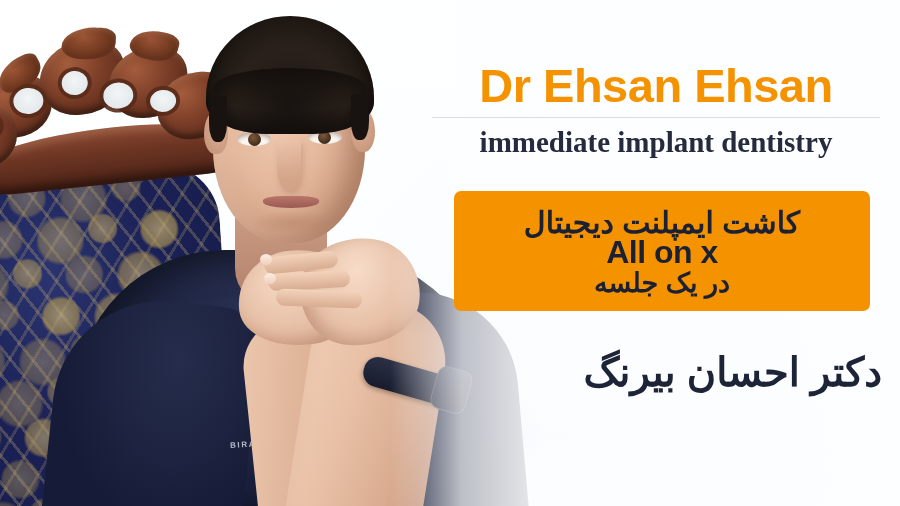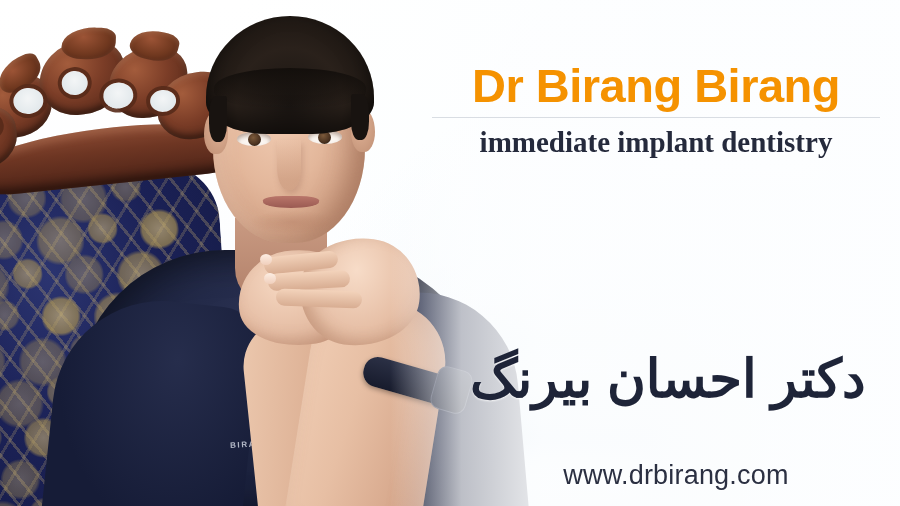--- a/index.html
+++ b/index.html
@@ -227,22 +227,22 @@
     color:#1B2133; font-size:32px; font-weight:bold; line-height:1.0;
     margin-top:-2px; letter-spacing:-0.5px;
   }
   .fa-line3 {
     color:#1B2133; font-size:27px; font-weight:bold; line-height:1.05;
     direction:rtl; margin-top:1px;
   }
 
   .fa-name {
     position:absolute; left:470px; top:352px; width:412px;
-    text-align:left; direction:rtl;
-    color:#1E2438; font-size:53px; font-weight:bold; line-height:1;
+    text-align:right; direction:rtl;
+    color:#1E2438; font-size:40px; font-weight:bold; line-height:1;
     text-shadow:0 1px 2px rgba(255,255,255,.8);
   }
   .website {
     position:absolute; left:470px; top:462px; width:412px;
     text-align:center; color:#2B3042;
     font-size:27px; line-height:1; letter-spacing:0.2px;
     text-shadow:0 1px 2px rgba(255,255,255,.85);
   }
 </style>
 </head>
@@ -363,21 +363,25 @@
         <div class="finger" style="left:30px; top:44px; width:82px; transform:rotate(-3deg);"></div>
         <div class="finger" style="left:38px; top:62px; width:86px; transform:rotate(2deg);"></div>
         <div class="nail" style="left:22px; top:26px;"></div>
         <div class="nail" style="left:26px; top:45px;"></div>
       </div>
     </div>
 
     <div class="wash"></div>
   </div>
 
-  <div class="title">Dr Birang Birang</div>
+  <div class="title">Dr Ehsan Ehsan</div>
   <div class="rule"></div>
   <div class="subtitle">immediate implant dentistry</div>
 
+  <div class="orange-box">
+    <div class="fa-line1">کاشت ایمپلنت دیجیتال</div>
+    <div class="allonx">All on x</div>
+    <div class="fa-line3">در یک جلسه</div>
+  </div>
 
   <div class="fa-name">دکتر احسان بیرنگ</div>
-  <div class="website">www.drbirang.com</div>
 
 </div>
 
 </body></html>

